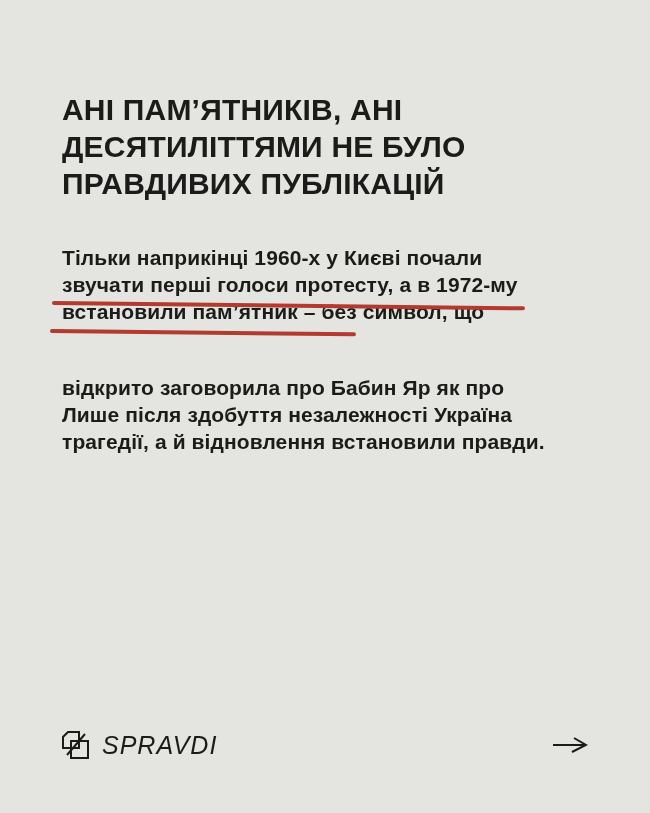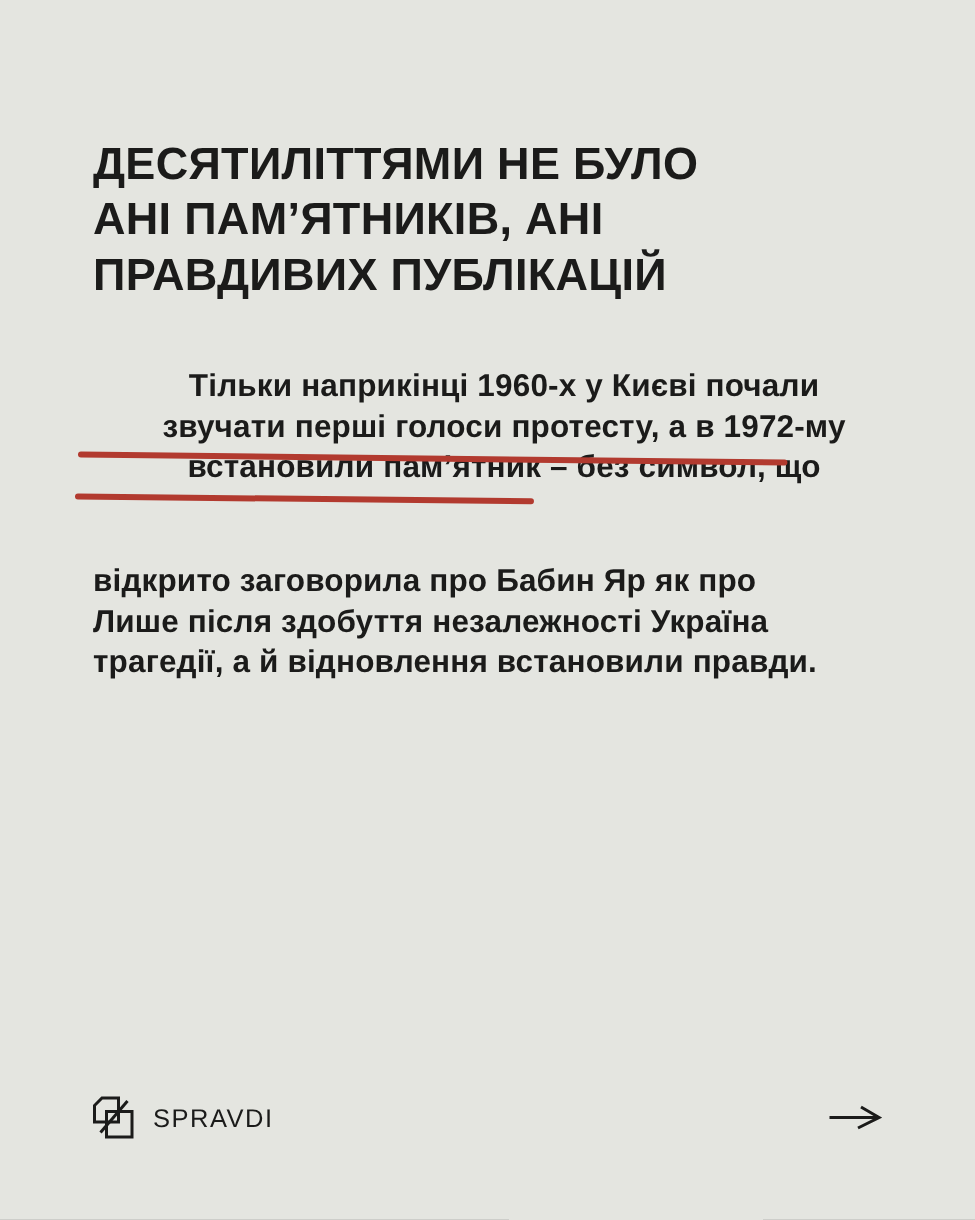--- a/index.html
+++ b/index.html
@@ -25,21 +25,21 @@
   .heading .line{display:block;}
   .para{
     position:absolute;
     left:62px;right:40px;
     font-size:21px;
     line-height:27px;
     font-weight:bold;
     letter-spacing:0.1px;
   }
   .para .line{display:block;white-space:nowrap;}
-  .para-1{top:223px;text-align:center;}
+  .para-1{top:223px;}
   .para-2{top:353px;}
   .underline{
     position:absolute;
     height:4px;
     border-radius:2px;
     background:#b23a2f;
     transform-origin:left center;
   }
   .underline-1{
     left:52px;top:301px;width:473px;
@@ -59,40 +59,41 @@
   .brand{
     display:flex;
     align-items:center;
     gap:10px;
   }
   .brand-mark{
     width:32px;height:32px;
     display:inline-flex;
   }
   .brand-name{
-    font-size:17px;
+    font-size:25px;
     font-weight:normal;
     letter-spacing:1px;
     padding-top:1px;
+    font-style:italic;
   }
   .next-arrow{
     width:36px;height:18px;
     display:inline-flex;
     cursor:pointer;
   }
   svg{display:block;}
 </style>
 </head>
 <body>
 
 <div class="card">
 
   <h1 class="heading">
+    <span class="line">АНІ ПАМ’ЯТНИКІВ, АНІ</span>
     <span class="line">ДЕСЯТИЛІТТЯМИ НЕ БУЛО</span>
-    <span class="line">АНІ ПАМ’ЯТНИКІВ, АНІ</span>
     <span class="line">ПРАВДИВИХ ПУБЛІКАЦІЙ</span>
   </h1>
 
   <p class="para para-1">
     <span class="line">Тільки наприкінці 1960-х у Києві почали</span>
     <span class="line">звучати перші голоси протесту, а в 1972-му</span>
     <span class="line">встановили пам’ятник – без символ, що</span>
   </p>
 
   <div class="underline underline-1"></div>

